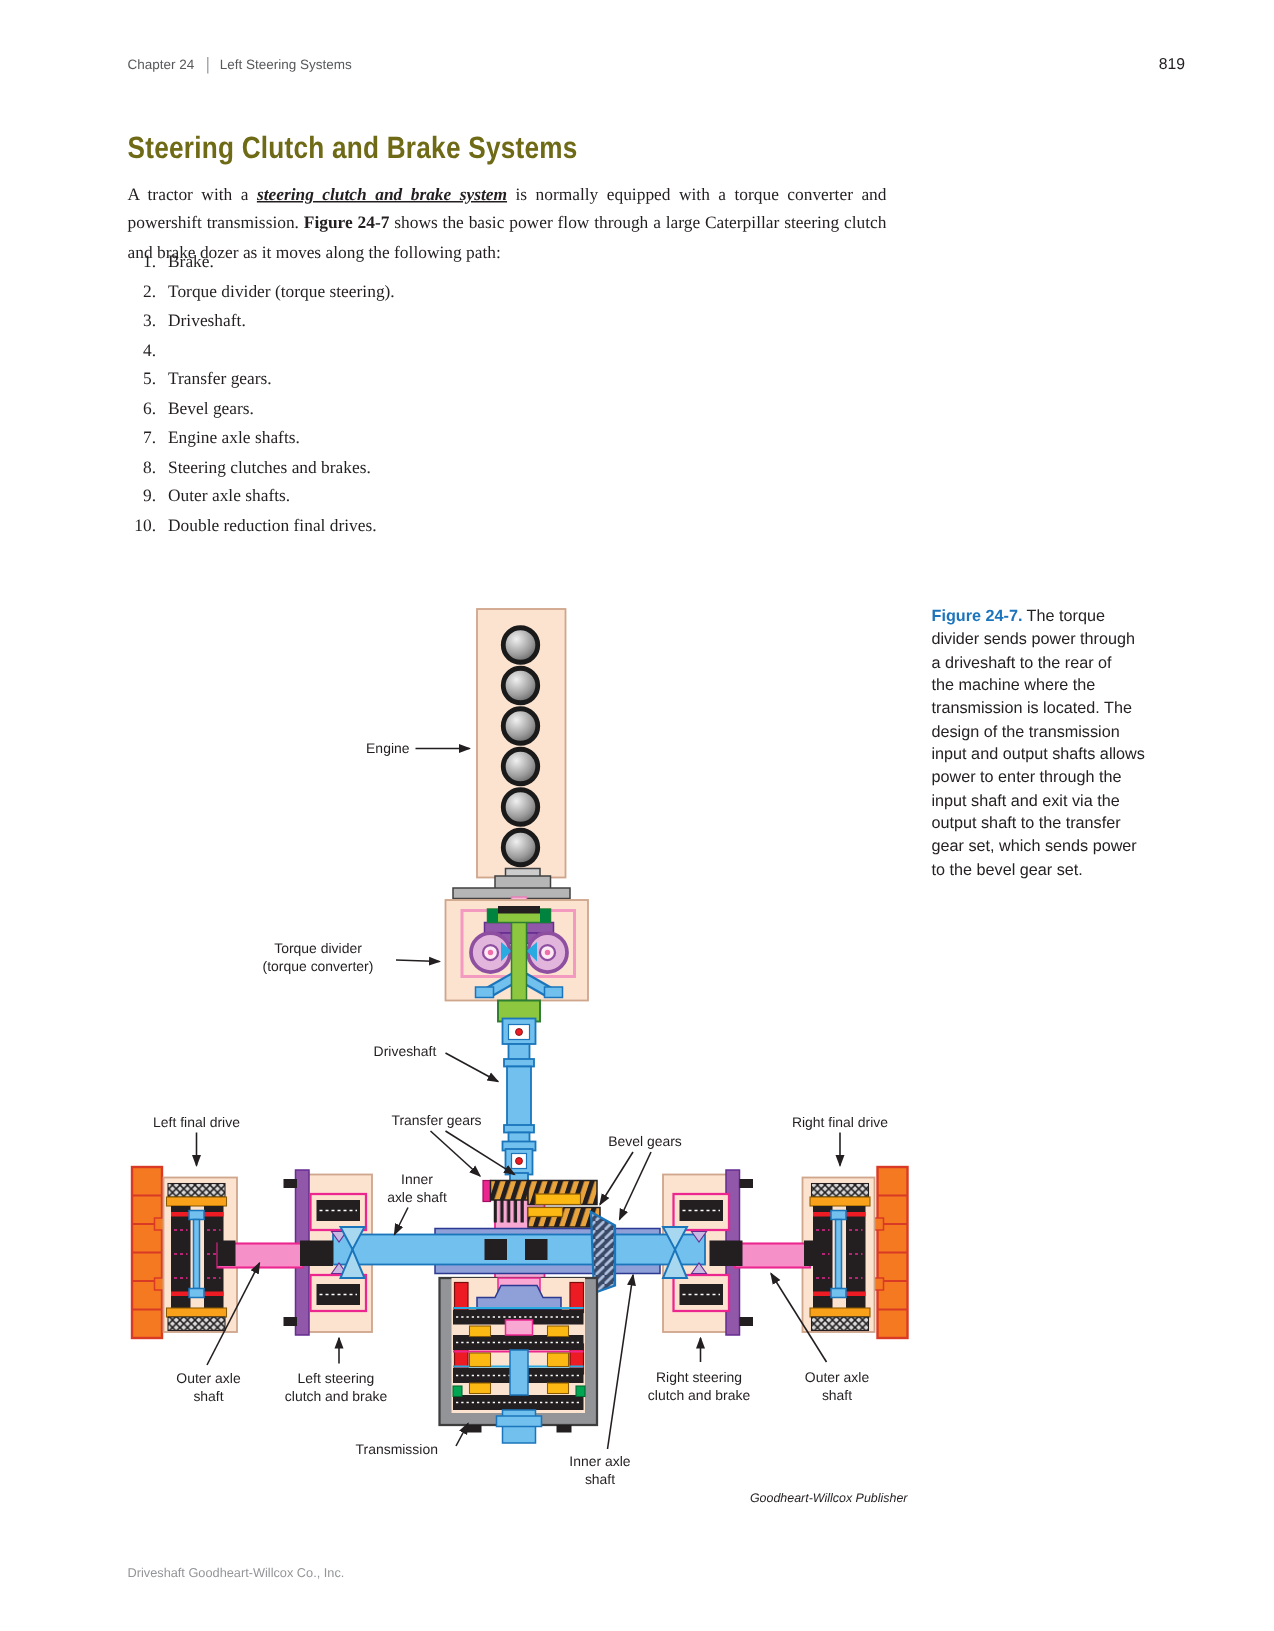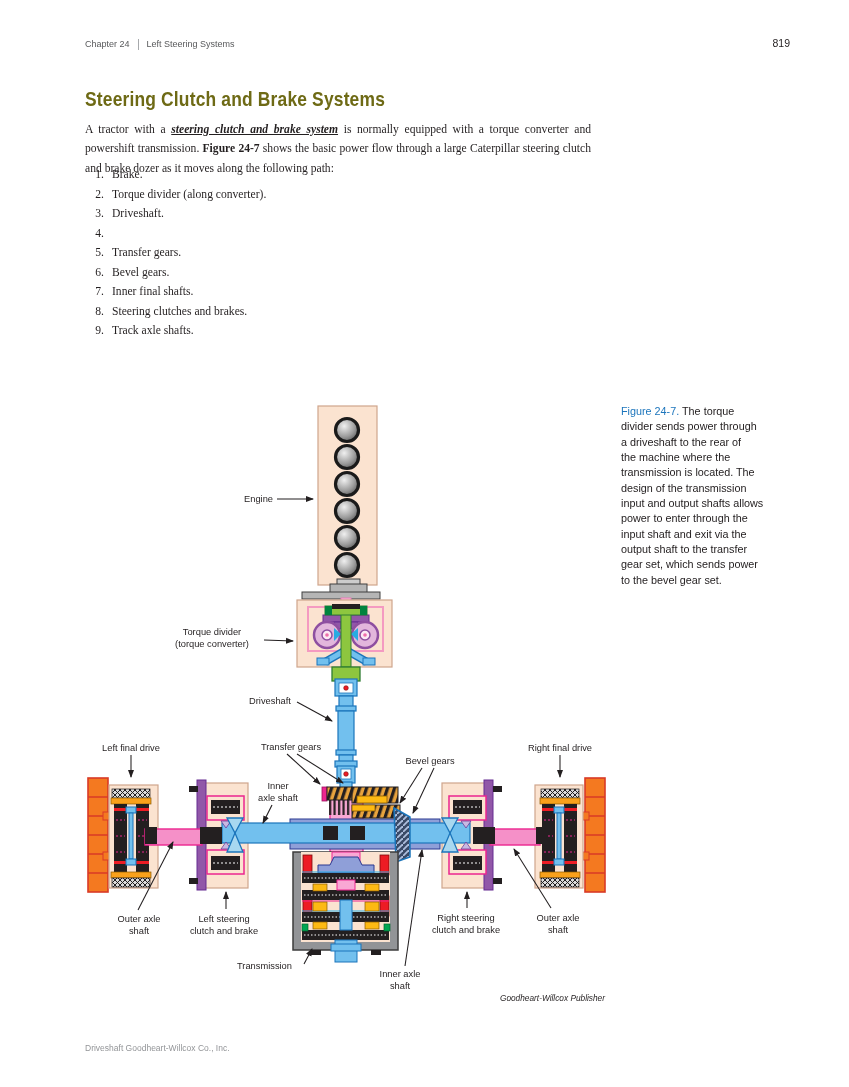--- a/index.html
+++ b/index.html
@@ -32,21 +32,21 @@
   .step-text{margin-left:8px;}
 
   
   .diagram{position:absolute;left:85px;top:400px;}
   .diagram text{font:9.3px "Liberation Sans",sans-serif;fill:#231f20;}
   .leader{stroke:#231f20;stroke-width:1.05;fill:none;}
 
   
   .figure-caption{position:absolute;left:621px;top:404px;width:206px;
                   font:10.8px/15.35px "Liberation Sans",sans-serif;color:#262223;}
-  .fig-label{color:#1c75bc;font-weight:normal;}
+  .fig-label{color:#1c75bc;font-weight:bold;}
   .fig-body{white-space:pre-line;}
 
   
   .copyright{position:absolute;left:85px;top:1043px;font-size:8.5px;color:#939598;}
 </style>
 </head>
 <body>
 
 <div class="page">
 
@@ -63,48 +63,52 @@
 
   <p class="intro"><span>A tractor with a </span><span class="seg-bold-italic">steering clutch and brake system</span><span> is normally equipped with a torque converter and powershift transmission. </span><span class="seg-bold">Figure 24-7</span><span> shows the basic power flow through a large Caterpillar steering clutch and brake dozer as it moves along the following path:</span></p>
 
   <div class="steps">
       <div class="step-row">
         <span class="step-num">1.</span>
         <span class="step-text">Brake.</span>
       </div>
       <div class="step-row">
         <span class="step-num">2.</span>
-        <span class="step-text">Torque divider (along converter).</span>
+        <span class="step-text">Torque divider (torque steering).</span>
       </div>
       <div class="step-row">
         <span class="step-num">3.</span>
         <span class="step-text">Driveshaft.</span>
       </div>
       <div class="step-row">
         <span class="step-num">4.</span>
       </div>
       <div class="step-row">
         <span class="step-num">5.</span>
         <span class="step-text">Transfer gears.</span>
       </div>
       <div class="step-row">
         <span class="step-num">6.</span>
         <span class="step-text">Bevel gears.</span>
       </div>
       <div class="step-row">
         <span class="step-num">7.</span>
-        <span class="step-text">Inner final shafts.</span>
+        <span class="step-text">Engine axle shafts.</span>
       </div>
       <div class="step-row">
         <span class="step-num">8.</span>
         <span class="step-text">Steering clutches and brakes.</span>
       </div>
       <div class="step-row">
         <span class="step-num">9.</span>
-        <span class="step-text">Track axle shafts.</span>
+        <span class="step-text">Outer axle shafts.</span>
+      </div>
+      <div class="step-row">
+        <span class="step-num">10.</span>
+        <span class="step-text">Double reduction final drives.</span>
       </div>
     </div>
 
   <svg class="diagram" width="530" height="610" viewBox="0 0 530 610">
     <defs>
       <marker id="arr" markerWidth="8" markerHeight="8" refX="7" refY="3" orient="auto" markerUnits="userSpaceOnUse" viewBox="0 0 8 6">
         <path d="M0,0 L8,3 L0,6 Z" fill="#231f20"></path>
       </marker>
       <radialGradient id="pistonGrad" cx="0.38" cy="0.33" r="0.85">
         <stop offset="0" stop-color="#f0f0f0"></stop>

